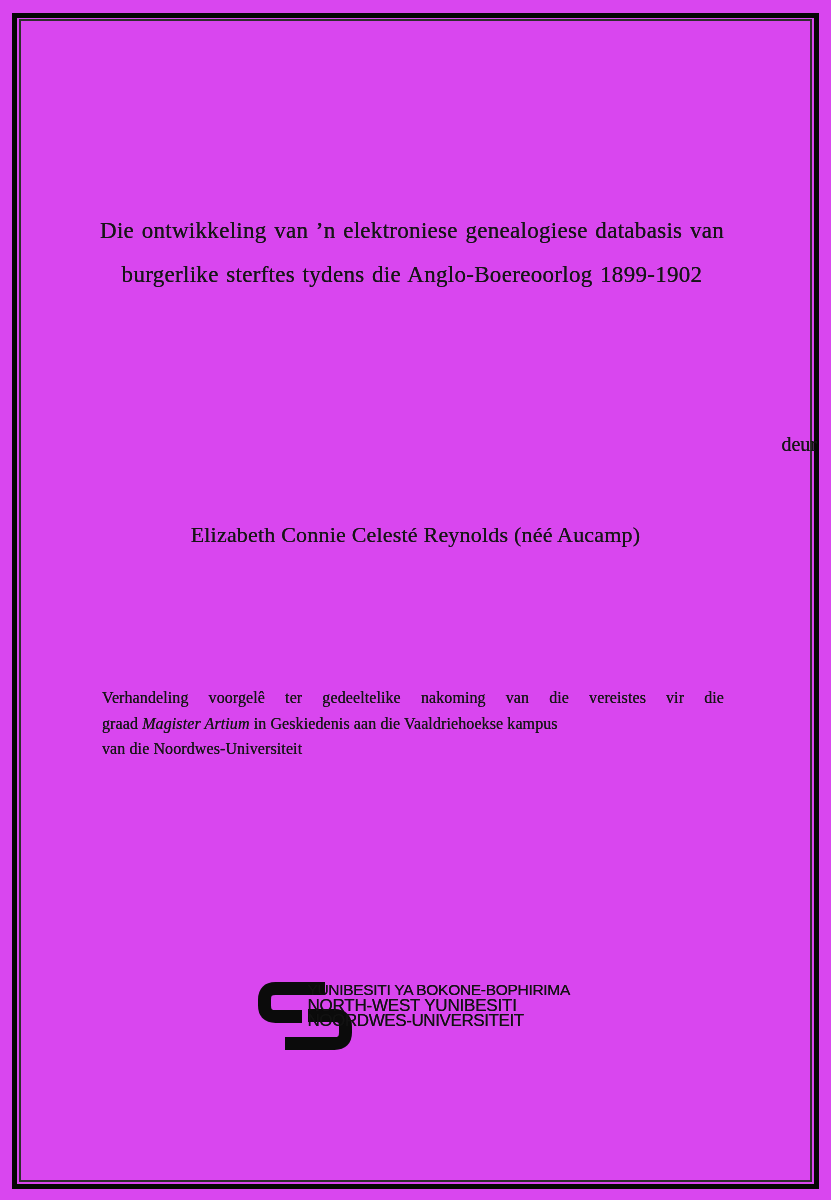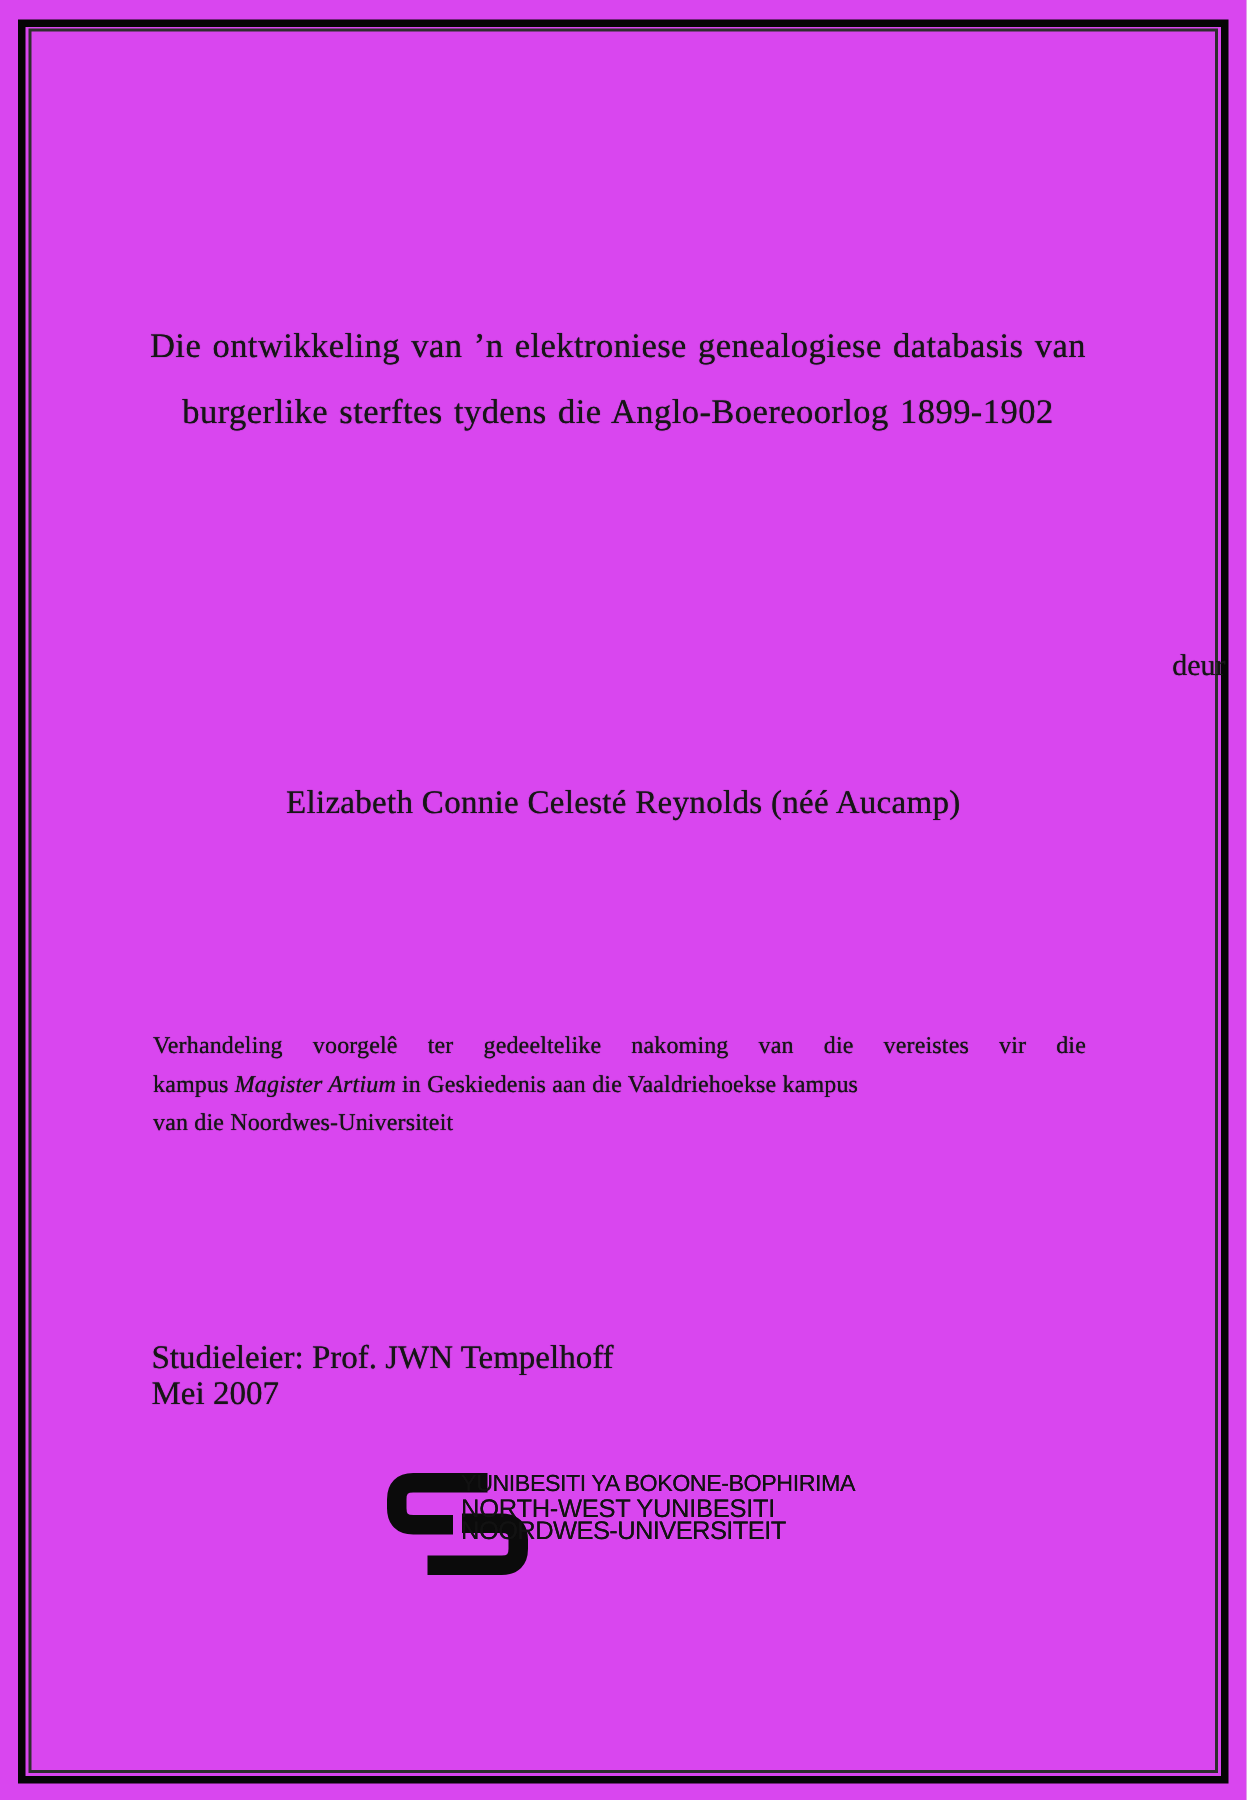--- a/index.html
+++ b/index.html
@@ -107,28 +107,24 @@
     <div>Die ontwikkeling van ’n elektroniese genealogiese databasis van</div>
     <div>burgerlike sterftes tydens die Anglo-Boereoorlog 1899-1902</div>
   </div>
 
   <div class="byline">deur</div>
 
   <div class="author">Elizabeth Connie Celesté Reynolds (néé Aucamp)</div>
 
   <div class="statement">
     <div class="st-line1">Verhandeling voorgelê ter gedeeltelike nakoming van die vereistes vir die</div>
-    <div class="st-line2"><span>kampus </span><em>Magister Artium</em><span> in Geskiedenis aan die Vaaldriehoekse kampus</span></div>
+    <div class="st-line2"><span>graad </span><em>Magister Artium</em><span> in Geskiedenis aan die Vaaldriehoekse kampus</span></div>
     <div class="st-line3">van die Noordwes-Universiteit</div>
   </div>
 
-  <div class="supervisor-block">
-    <div>Studieleier: Prof. JWN Tempelhoff</div>
-    <div>Mei 2007</div>
-  </div>
 
   <svg class="logo-mark" viewBox="0 0 94 68" aria-hidden="true">
     <path d="M 67,6.5 L 17.5,6.5 Q 6.5,6.5 6.5,17.5 L 6.5,23.5 Q 6.5,34.5 17.5,34.5 L 44,34.5" fill="none" stroke="#0b0b0b" stroke-width="13"></path>
     <path d="M 27,61.5 L 76.5,61.5 Q 87.5,61.5 87.5,50.5 L 87.5,44.5 Q 87.5,33.5 76.5,33.5 L 50,33.5" fill="none" stroke="#0b0b0b" stroke-width="13"></path>
   </svg>
 
   <div class="logo-text">
     <div class="lt1">YUNIBESITI YA BOKONE-BOPHIRIMA</div>
     <div class="lt2">NORTH-WEST YUNIBESITI</div>
     <div class="lt3">NOORDWES-UNIVERSITEIT</div>

